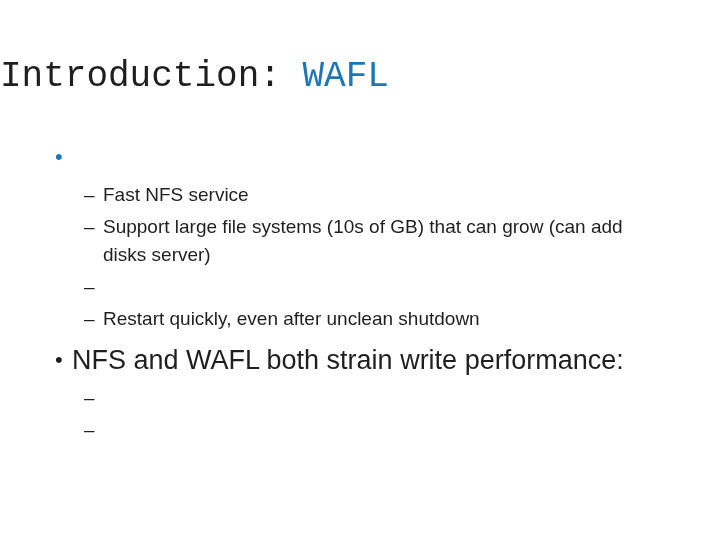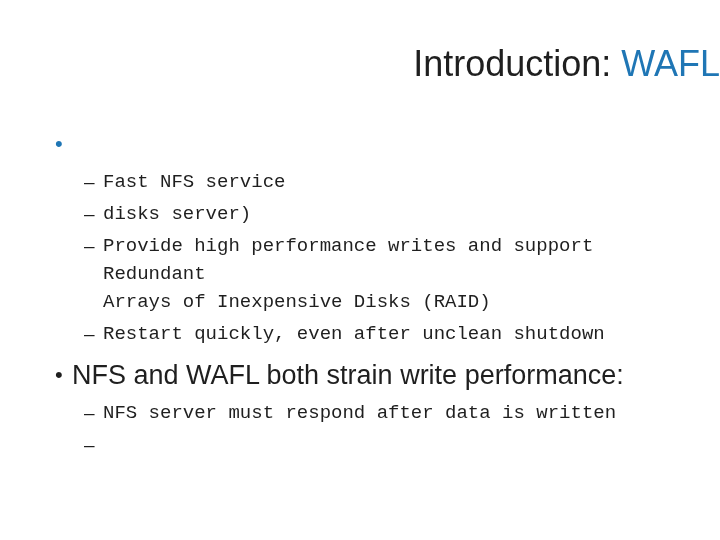--- a/index.html
+++ b/index.html
@@ -15,26 +15,27 @@
     height: 540px;
     overflow: hidden;
   }
   .slide {
     width: 720px;
     height: 540px;
     background: var(--bg, #fff);
     position: relative;
   }
   .title {
-    padding-top: 42px;
-    text-align: right;
+    padding-top: 55px;
+    text-align: left;
     font-size: 36px;
     line-height: 1.2;
     color: var(--ink, #1f1f1f);
     letter-spacing: 0px;
+    font-family: Liberation Mono, monospace;
   }
   .title .hl { color: var(--accent, #1F76B5); }
 
   .bullets {
     margin: 42px 0 0 55px;
     width: 640px;
   }
   .l1 {
     display: flex;
     font-size: 27px;
@@ -57,21 +58,21 @@
     display: flex;
     font-size: 19px;
     line-height: 28px;
     color: var(--ink, #1f1f1f);
     margin-top: 4px;
   }
   .sub-item .dash {
     width: 19px;
     flex: 0 0 19px;
   }
-  .sub-item .lines { max-width: 590px; font-family: Liberation Mono, monospace; }
+  .sub-item .lines { max-width: 590px; }
 </style>
 </head>
 <body>
 
 <div class="slide">
 
   <div class="title">
     <span>Introduction: </span><span class="hl">WAFL</span>
   </div>
 
@@ -84,49 +85,43 @@
     <div class="sub">
       <div class="sub-item">
         <span class="dash">–</span>
         <span class="lines">
           <div>Fast NFS service</div>
         </span>
       </div>
       <div class="sub-item">
         <span class="dash">–</span>
         <span class="lines">
+          <div>Support large file systems (10s of GB) that can grow (can add</div>
           <div>disks server)</div>
         </span>
       </div>
       <div class="sub-item">
         <span class="dash">–</span>
-        <span class="lines">
-          <div>Provide high performance writes and support Redundant</div>
-          <div>Arrays of Inexpensive Disks (RAID)</div>
-        </span>
       </div>
       <div class="sub-item">
         <span class="dash">–</span>
         <span class="lines">
           <div>Restart quickly, even after unclean shutdown</div>
         </span>
       </div>
     </div>
 
     <div class="l1">
       <span class="marker">•</span>
       <span>NFS and WAFL both strain write performance:</span>
     </div>
 
     <div class="sub">
       <div class="sub-item">
         <span class="dash">–</span>
-        <span class="lines">
-          <div>NFS server must respond after data is written</div>
-        </span>
       </div>
       <div class="sub-item">
         <span class="dash">–</span>
       </div>
     </div>
 
   </div>
 </div>
 
 </body></html>

